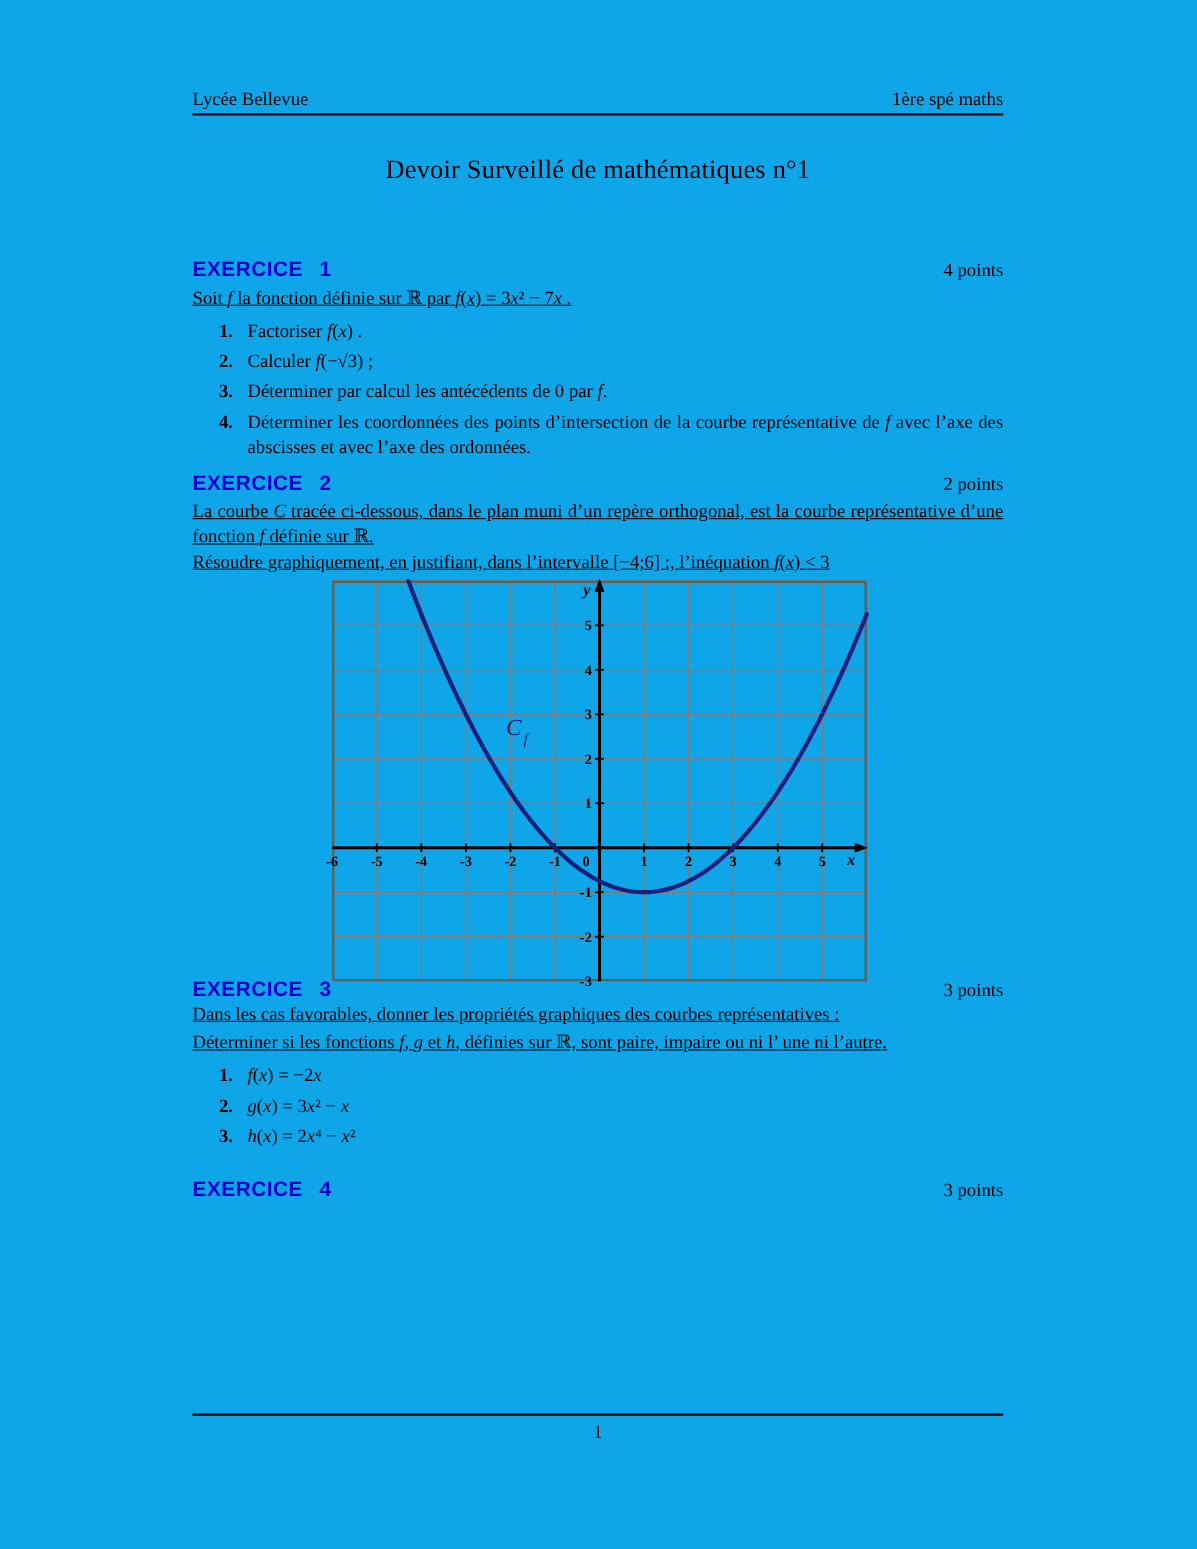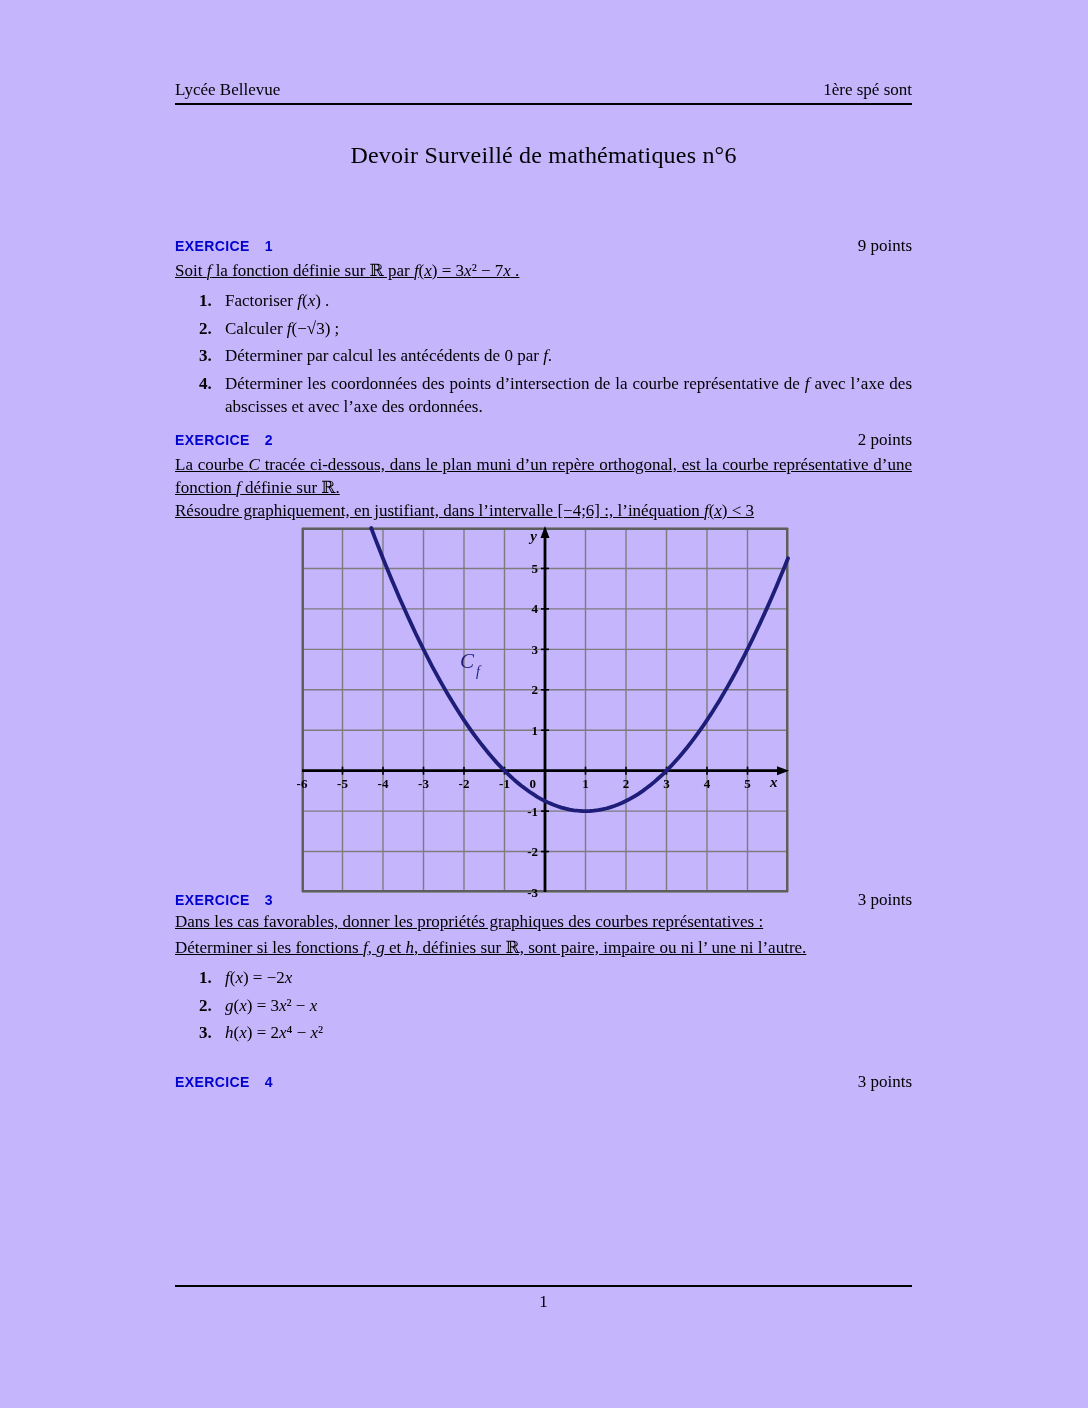--- a/index.html
+++ b/index.html
@@ -1,29 +1,29 @@
 <!DOCTYPE html>
 <html><head>
 <meta charset="utf-8">
 <style>
   html,body{margin:0;padding:0;background:#ffffff;}
   .page{
-    position:relative;width:1088px;height:1408px;background:#c4b5fd;
+    position:relative;width:1088px;height:1408px;background:#0ea5e9;
     font-family:"Liberation Serif","DejaVu Serif",serif;font-size:17px;color:#000;
     overflow:hidden;
   }
   .abs{position:absolute;}
   .content-w{left:175px;width:737px;}
   .header-row{top:80px;display:flex;justify-content:space-between;align-items:baseline;}
   .hrule{height:2px;background:#000;}
   .header-rule{top:103px;}
   .footer-rule{top:1285px;}
   .title{top:142px;text-align:center;font-size:24px;font-weight:500;margin:0;letter-spacing:0.2px;}
   .ex-head{display:flex;justify-content:space-between;align-items:baseline;line-height:20px;}
-  .ex-label{font-family:"Liberation Sans","DejaVu Sans",sans-serif;font-weight:bold;color:#0000cd;font-size:14px;letter-spacing:0.4px;}
+  .ex-label{font-family:"Liberation Sans","DejaVu Sans",sans-serif;font-weight:bold;color:#0000cd;font-size:19px;letter-spacing:0.4px;}
   .ex-num{margin-left:15px;}
   .points{font-size:17px;}
   .para{margin:3px 0 0 0;line-height:23px;text-align:justify;text-decoration:underline;}
   .math{font-style:italic;}
   .enum{margin-top:7px;}
   .enum-item{position:relative;padding-left:50px;margin-bottom:4.5px;line-height:23px;text-align:justify;}
   .enum-num{position:absolute;left:24px;font-weight:bold;}
   .graph-wrap{left:302px;top:528px;width:486px;height:364px;}
   svg{overflow:visible;display:block;}
   .tick-t{font-family:"Liberation Serif","DejaVu Serif",serif;font-size:13px;font-weight:bold;fill:#000;}
@@ -33,32 +33,32 @@
   #g-curve{fill:none;stroke-width:3.8;stroke-linecap:round;}
   .page-num{top:1292px;text-align:center;}
 </style>
 </head>
 <body>
 
 <div class="page">
 
   <div class="abs content-w header-row">
     <span>Lycée Bellevue</span>
-    <span>1ère spé sont</span>
+    <span>1ère spé maths</span>
   </div>
   <div class="abs content-w hrule header-rule"></div>
 
-  <h1 class="abs content-w title">Devoir Surveillé de mathématiques n°6</h1>
+  <h1 class="abs content-w title">Devoir Surveillé de mathématiques n°1</h1>
 
   <section class="abs content-w" style="top:236px;">
     <div class="ex-head">
       <div>
         <span class="ex-label">EXERCICE</span><span class="ex-label ex-num">1</span>
       </div>
-      <span class="points">9 points</span>
+      <span class="points">4 points</span>
     </div>
     <p class="para">Soit <span class="math">f</span> la fonction définie sur ℝ par <span class="math">f</span>(<span class="math">x</span>) = 3<span class="math">x</span>² − 7<span class="math">x</span> .</p>
     <div class="enum">
       <div class="enum-item"><span class="enum-num">1.</span><span>Factoriser <span class="math">f</span>(<span class="math">x</span>) .</span></div>
       <div class="enum-item"><span class="enum-num">2.</span><span>Calculer <span class="math">f</span>(−√3) ;</span></div>
       <div class="enum-item"><span class="enum-num">3.</span><span>Déterminer par calcul les antécédents de 0 par <span class="math">f</span>.</span></div>
       <div class="enum-item"><span class="enum-num">4.</span><span>Déterminer les coordonnées des points d’intersection de la courbe représentative de <span class="math">f</span> avec l’axe des abscisses et avec l’axe des ordonnées.</span></div>
     </div>
   </section>
 

